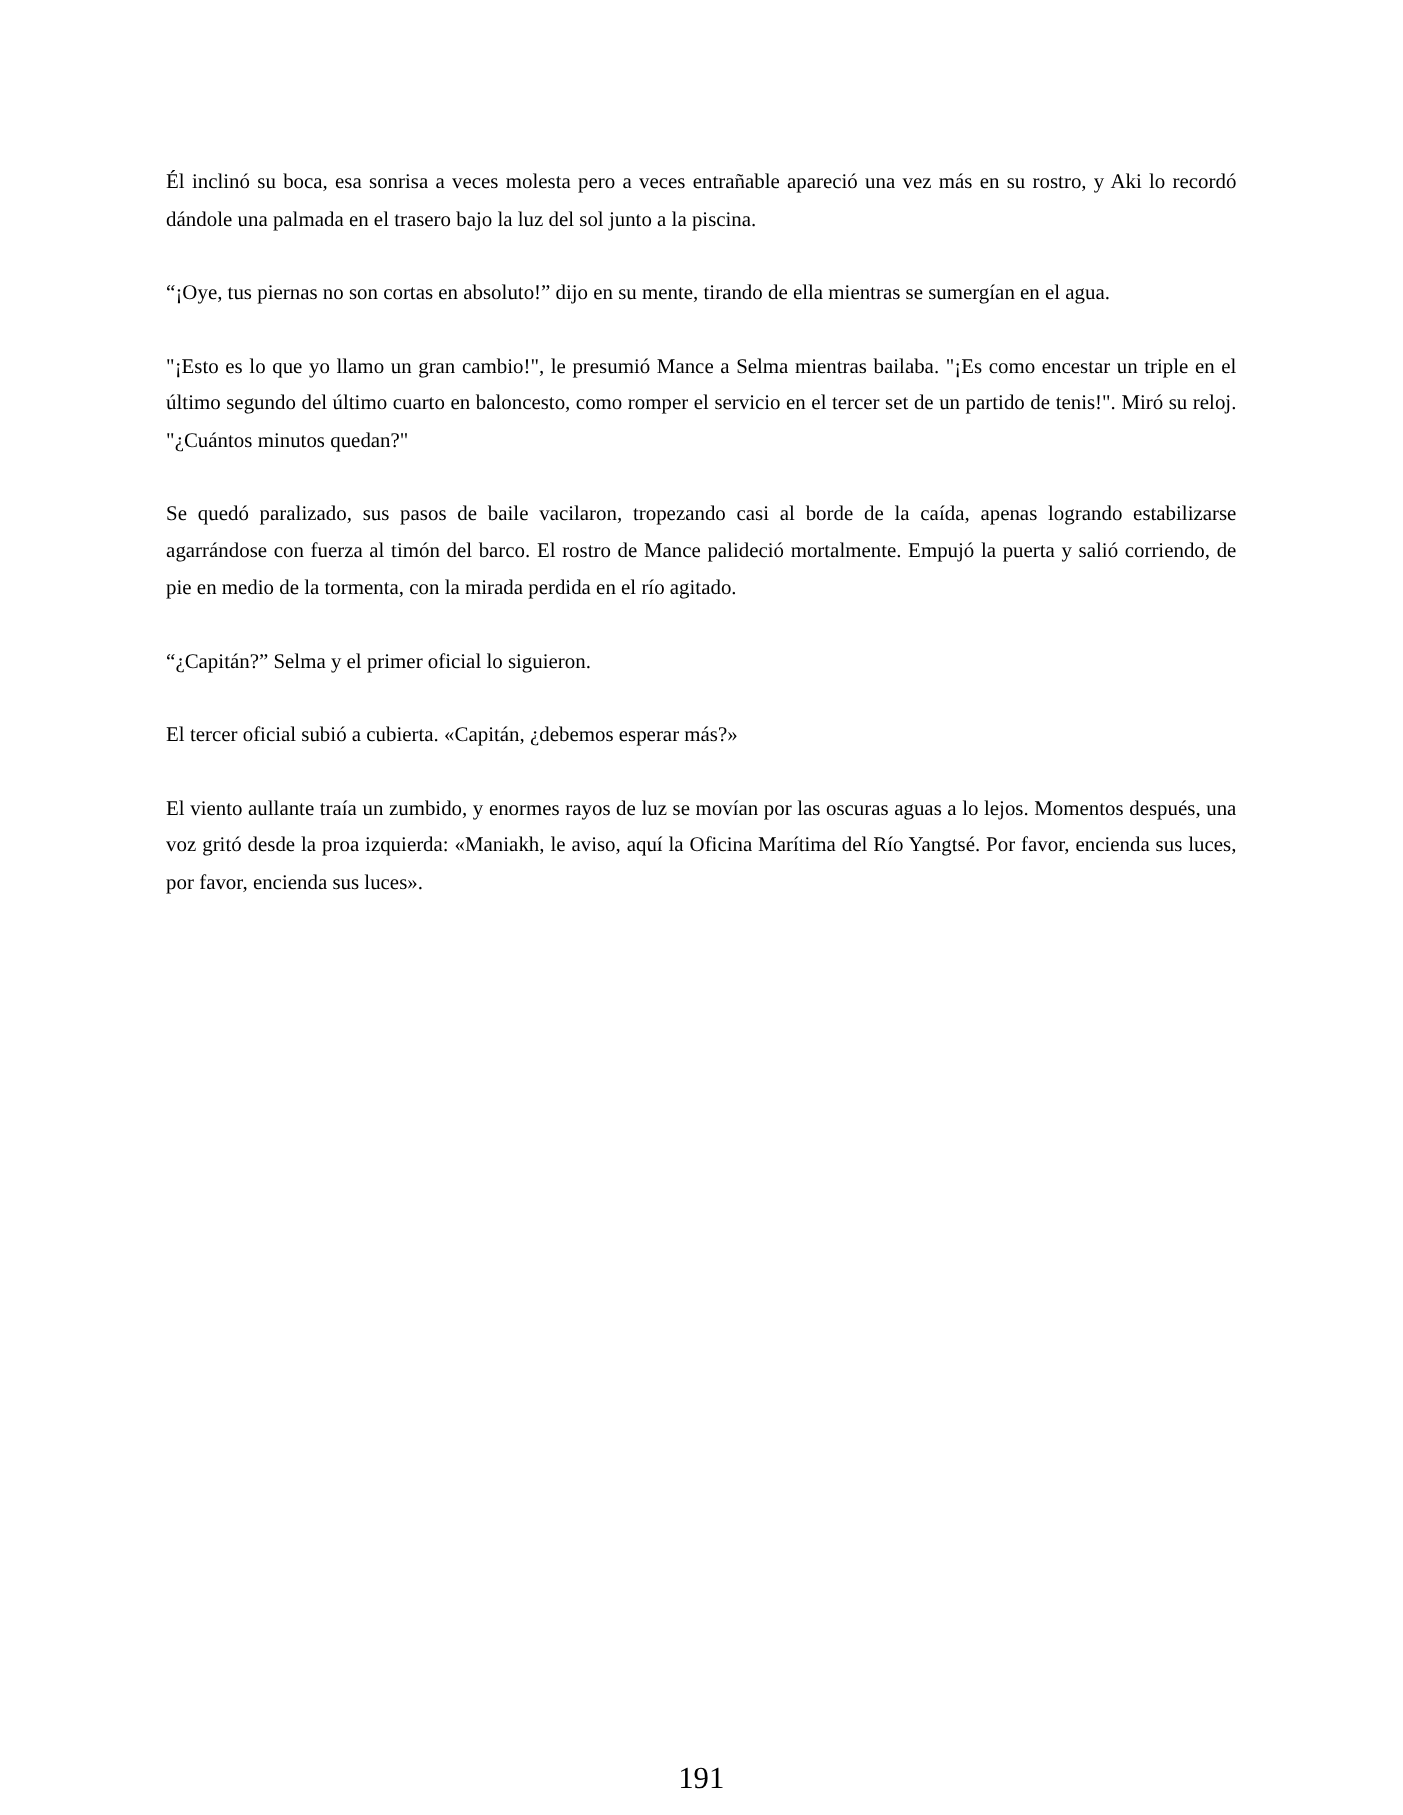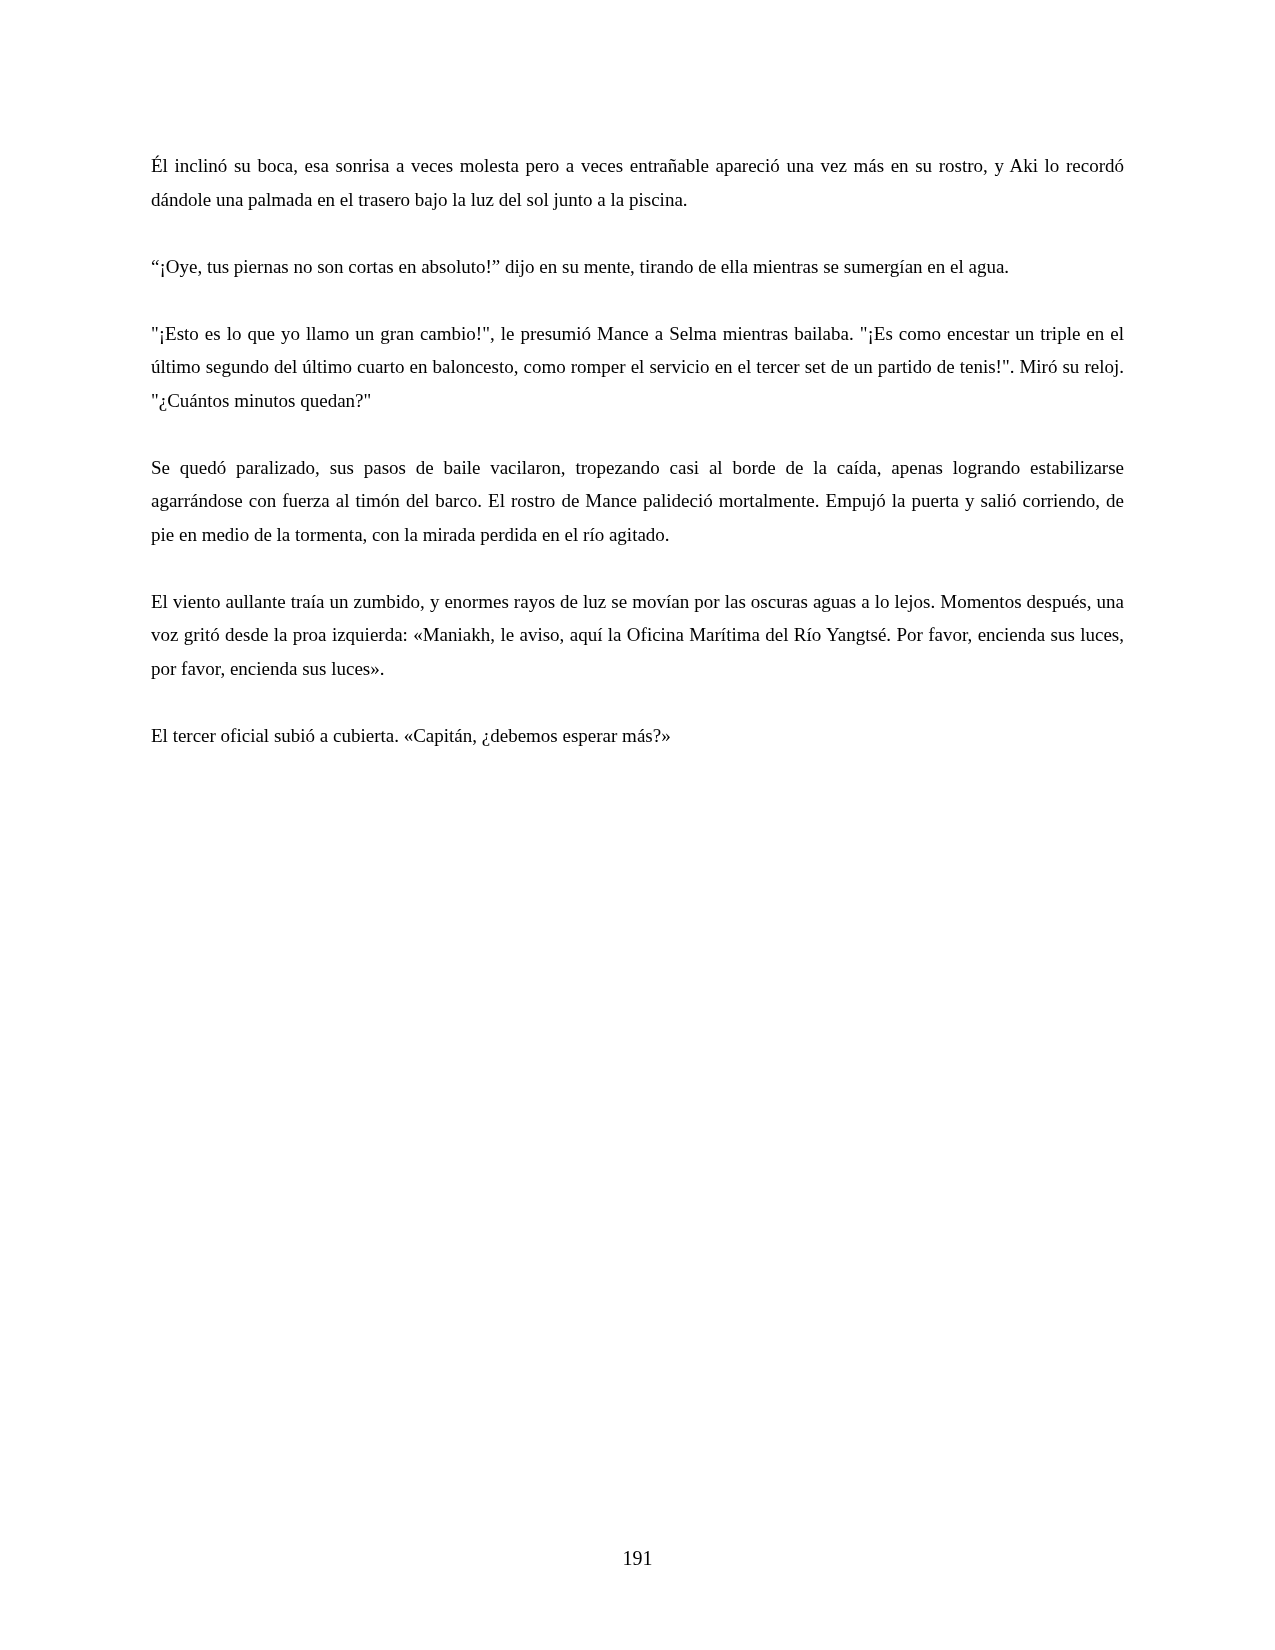--- a/index.html
+++ b/index.html
@@ -24,33 +24,34 @@
   p.para {
     margin: 0 0 33.5px 0;
     font-size: 19px;
     line-height: 33.5px;
     text-align: justify;
     hyphens: none;
     word-spacing: normal;
   }
   .page-footer {
     position: absolute;
-    top: 1545px;
+    top: 1603px;
     left: 0;
     width: 1275px;
     text-align: center;
-    font-size: 20px;
+    font-size: 28px;
     line-height: 27px;
   }
 </style>
 </head>
 <body>
 
 <div class="page-body">
   <p class="para">Él inclinó su boca, esa sonrisa a veces molesta pero a veces entrañable apareció una vez más en su rostro, y Aki lo recordó dándole una palmada en el trasero bajo la luz del sol junto a la piscina.</p>
   <p class="para">“¡Oye, tus piernas no son cortas en absoluto!” dijo en su mente, tirando de ella mientras se sumergían en el agua.</p>
   <p class="para">"¡Esto es lo que yo llamo un gran cambio!", le presumió Mance a Selma mientras bailaba. "¡Es como encestar un triple en el último segundo del último cuarto en baloncesto, como romper el servicio en el tercer set de un partido de tenis!". Miró su reloj. "¿Cuántos minutos quedan?"</p>
   <p class="para">Se quedó paralizado, sus pasos de baile vacilaron, tropezando casi al borde de la caída, apenas logrando estabilizarse agarrándose con fuerza al timón del barco. El rostro de Mance palideció mortalmente. Empujó la puerta y salió corriendo, de pie en medio de la tormenta, con la mirada perdida en el río agitado.</p>
+  <p class="para">“¿Capitán?” Selma y el primer oficial lo siguieron.</p>
+  <p class="para">El tercer oficial subió a cubierta. «Capitán, ¿debemos esperar más?»</p>
   <p class="para">El viento aullante traía un zumbido, y enormes rayos de luz se movían por las oscuras aguas a lo lejos. Momentos después, una voz gritó desde la proa izquierda: «Maniakh, le aviso, aquí la Oficina Marítima del Río Yangtsé. Por favor, encienda sus luces, por favor, encienda sus luces».</p>
-  <p class="para">El tercer oficial subió a cubierta. «Capitán, ¿debemos esperar más?»</p>
 </div>
 
 <div class="page-footer">191</div>
 
 </body></html>

